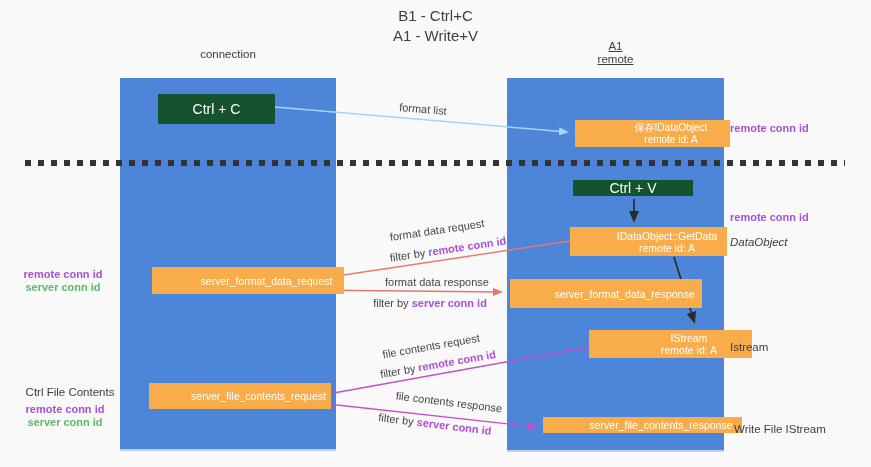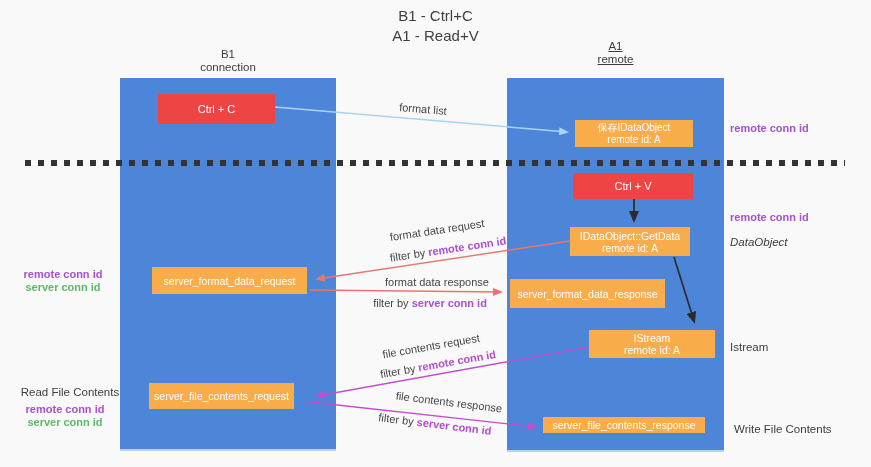--- a/index.html
+++ b/index.html
@@ -15,45 +15,44 @@
   .col { position:absolute; background:#4d86d8; z-index:1;
          box-shadow:0 2px 0 rgba(77,134,216,0.35); }
 
   .dashline { position:absolute; left:25px; top:160px; width:820px; height:6px; z-index:3;
               background:repeating-linear-gradient(to right,#333333 0 6px,transparent 6px 13px); }
 
   svg.arrows { position:absolute; left:0; top:0; z-index:2; pointer-events:none; }
 
   .node { position:absolute; display:flex; flex-direction:column; align-items:center;
           justify-content:center; color:#ffffff; text-align:center; z-index:4; }
-  .node.green  { background:#ef4444; font-size:11px; }
-  .node.orange { background:#f9ad4a; font-size:10.5px; line-height:12px; }
+  .node.green  { background:#14532d; font-size:14px; }
+  .node.orange { background:#f9ad4a; font-size:10.5px; line-height:12px;padding-left:37px; }
 
   .lbl { position:absolute; z-index:4; white-space:nowrap; }
   .dark   { font-size:11.5px; color:#3d3d3d; }
   .purple { font-size:11px; font-weight:bold; color:#a751d3; }
   .greent { font-size:11px; font-weight:bold; color:#5cb968; }
   .ctr { text-align:center; white-space:normal; }
 
   .alabel { position:absolute; z-index:4; white-space:nowrap; font-size:11px; color:#464646; }
   .alabel .purple, .alabel .magent { font-size:11px; }
   .magent { font-weight:bold; color:#b44ed0; }
 </style>
 </head>
 <body>
 
 <div class="canvas">
 
   <div class="title">
     <div>B1 - Ctrl+C</div>
-    <div>A1 - Read+V</div>
+    <div>A1 - Write+V</div>
   </div>
 
   <div class="lanehdr" style="left:120px; top:48px; width:216px;">
-    <div>B1</div>
     <div>connection</div>
   </div>
   <div class="lanehdr" style="left:507px; top:40px; width:217px;text-decoration:underline;">
     <div>A1</div>
     <div>remote</div>
   </div>
 
   <div class="col" style="left:120px; top:78px; width:216px; height:371px;"></div>
   <div class="col" style="left:507px; top:78px; width:217px; height:372px;"></div>
 
@@ -85,21 +84,21 @@
 
   <div class="node green" style="left:158px; top:94px; width:117px; height:30px;">
     <span>Ctrl + C</span>
   </div>
 
   <div class="node orange" style="left:575px; top:120px; width:118px; height:27px; font-size:10px;">
     <span>保存IDataObject</span>
     <span>remote id: A</span>
   </div>
 
-  <div class="node green" style="left:573px; top:173px; width:120px; height:26px;">
+  <div class="node green" style="left:573px; top:180px; width:120px; height:16px;">
     <span>Ctrl + V</span>
   </div>
 
   <div class="node orange" style="left:570px; top:227px; width:120px; height:29px;">
     <span>IDataObject::GetData</span>
     <span>remote id: A</span>
   </div>
 
   <div class="node orange" style="left:152px; top:267px; width:155px; height:27px;">
     <span>server_format_data_request</span>
@@ -119,25 +118,25 @@
   </div>
 
   <div class="node orange" style="left:543px; top:417px; width:162px; height:16px;">
     <span>server_file_contents_response</span>
   </div>
 
   <div class="lbl purple" style="left:730px; top:122px;">remote conn id</div>
   <div class="lbl purple" style="left:730px; top:211px;">remote conn id</div>
   <div class="lbl dark" style="left:730px; top:236px;font-style:italic;">DataObject</div>
   <div class="lbl dark" style="left:730px; top:341px;">Istream</div>
-  <div class="lbl dark" style="left:734px; top:423px;">Write File Contents</div>
+  <div class="lbl dark" style="left:734px; top:423px;">Write File IStream</div>
 
   <div class="lbl purple ctr" style="left:20px; top:268px; width:86px;">remote conn id</div>
   <div class="lbl greent ctr" style="left:20px; top:281px; width:86px;">server conn id</div>
-  <div class="lbl dark ctr" style="left:18px; top:386px; width:104px;">Read File Contents</div>
+  <div class="lbl dark ctr" style="left:18px; top:386px; width:104px;">Ctrl File Contents</div>
   <div class="lbl purple ctr" style="left:22px; top:403px; width:86px;">remote conn id</div>
   <div class="lbl greent ctr" style="left:22px; top:416px; width:86px;">server conn id</div>
 
   <div class="alabel" style="left:423px; top:109px; transform:translate(-50%,-50%) rotate(4.8deg);">format list</div>
 
   <div class="alabel" style="left:437px; top:230px; transform:translate(-50%,-50%) rotate(-8.5deg);">format data request</div>
   <div class="alabel" style="left:448px; top:249px; transform:translate(-50%,-50%) rotate(-8.5deg);">
     <span>filter by </span><span class="purple">remote conn id</span>
   </div>
 

